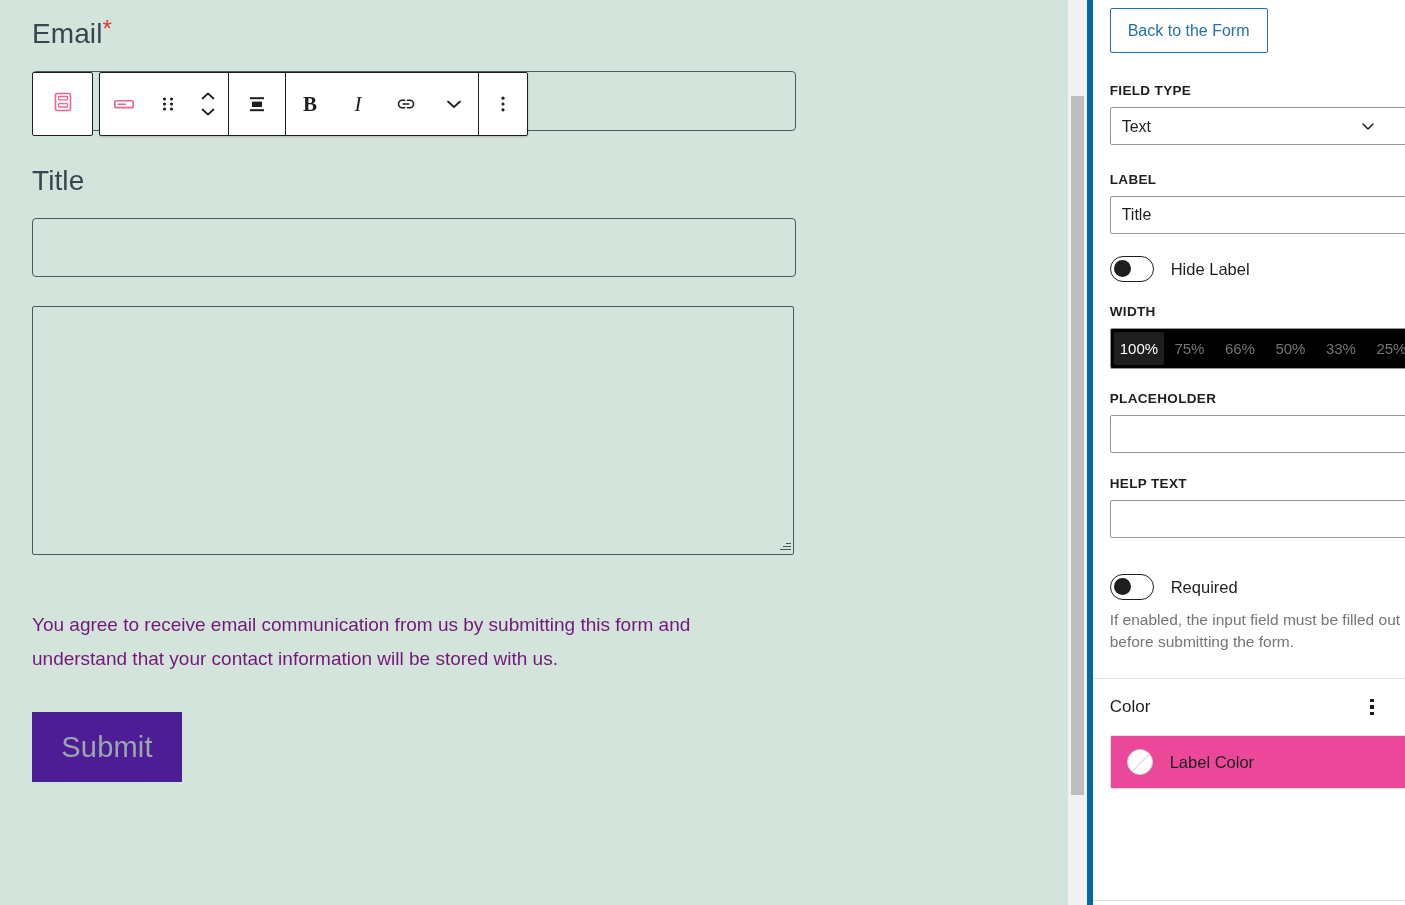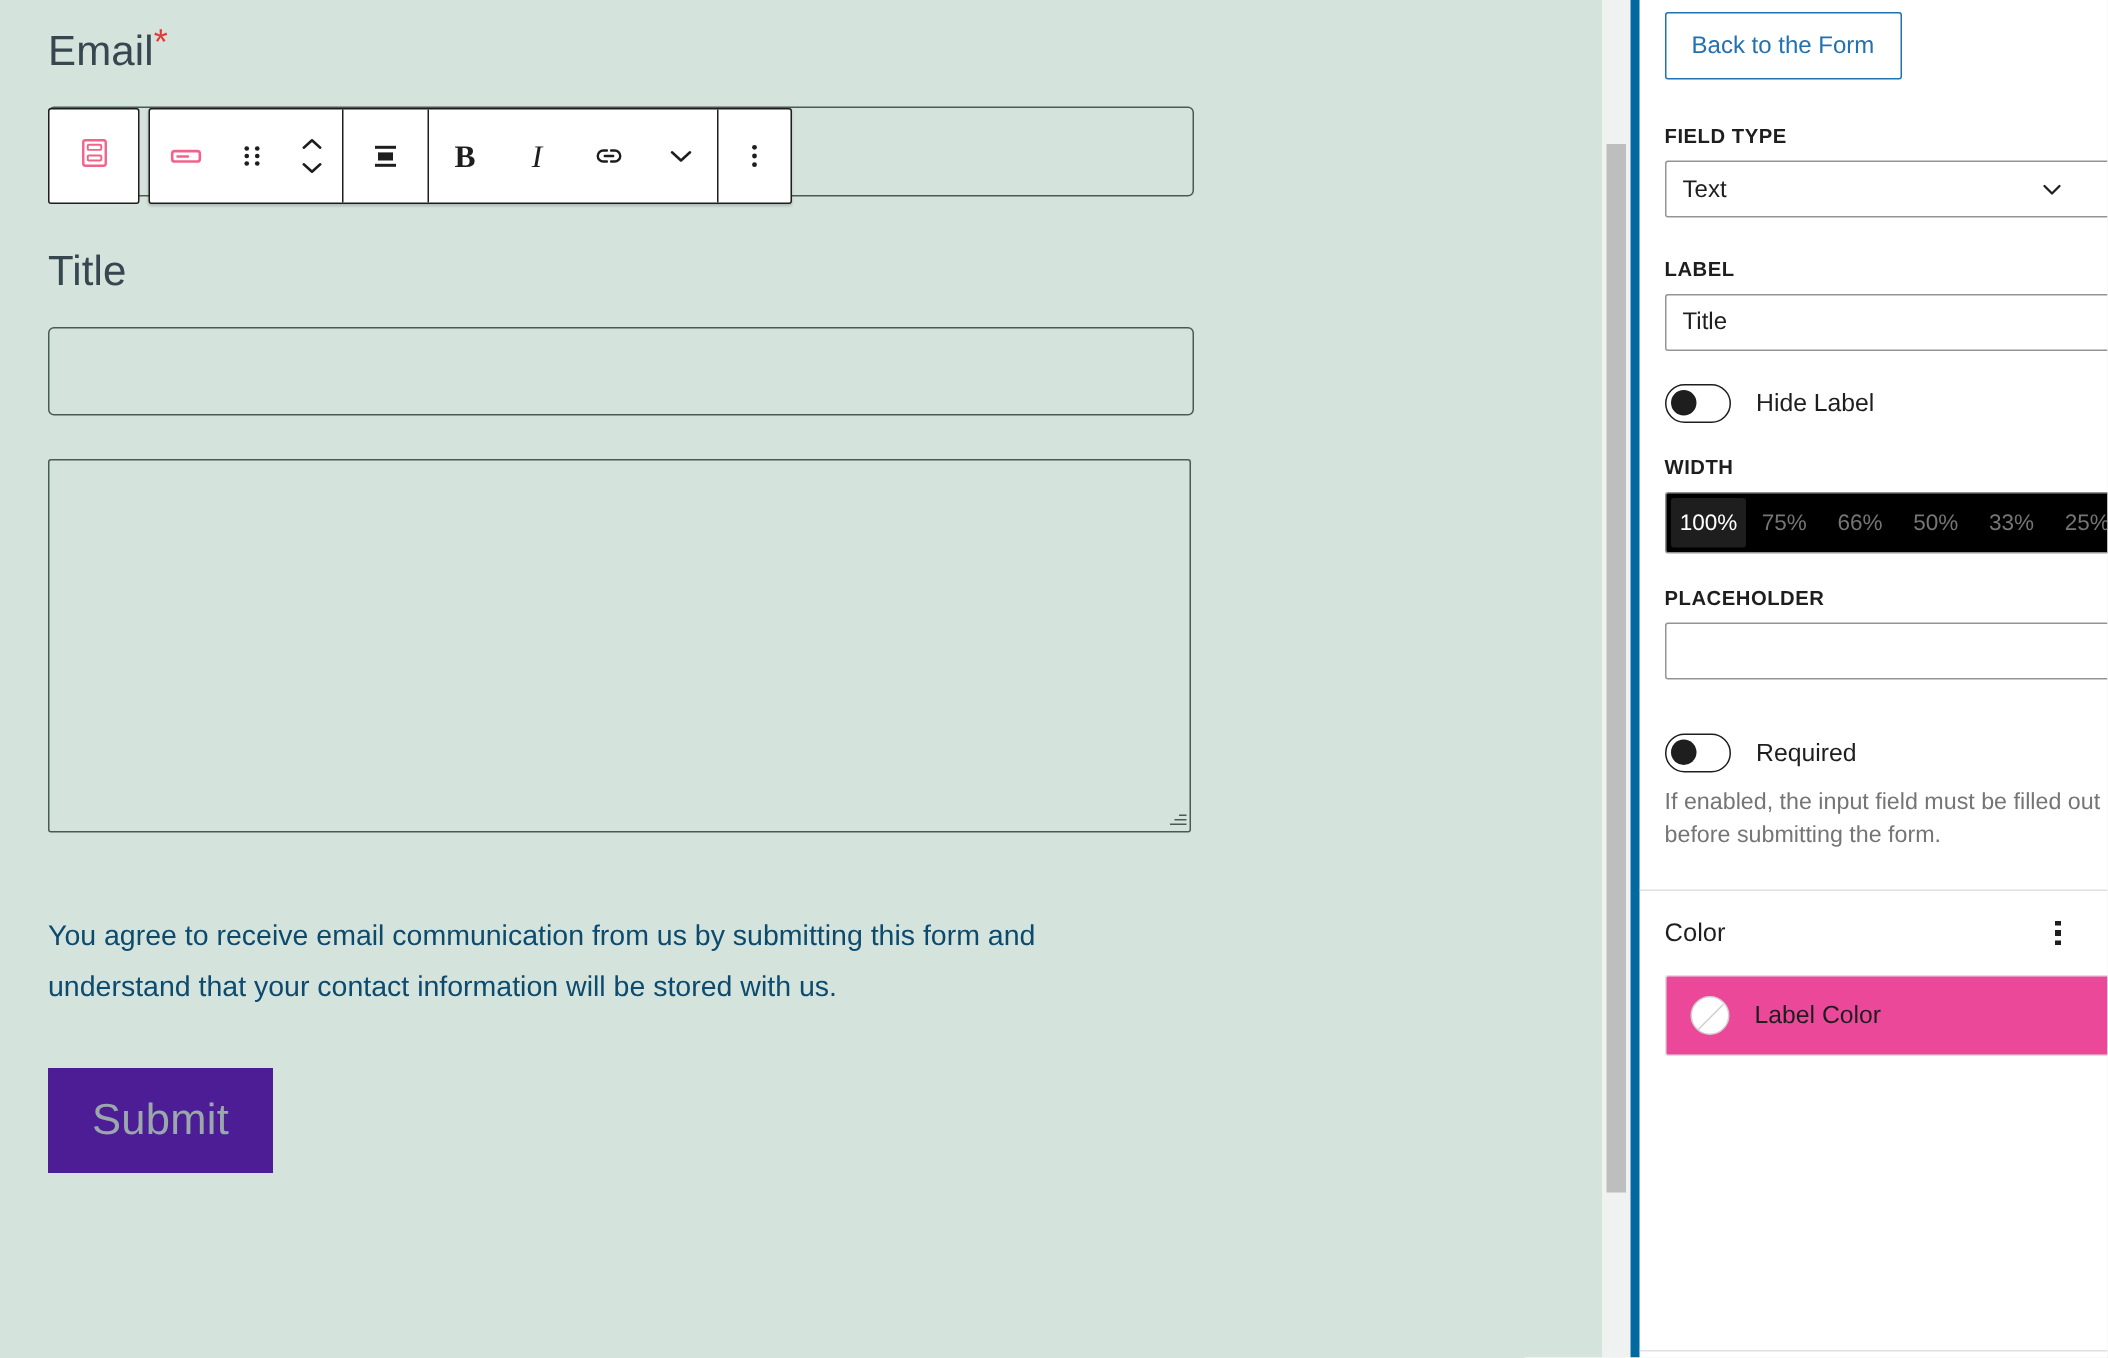--- a/index.html
+++ b/index.html
@@ -138,21 +138,21 @@
     position: absolute; right: 0; display: block;
     height: 1px; background: #4a5a56; transform-origin: right bottom;
   }
 
   
   .consent {
     margin-top: 53px;
     width: 740px;
     font-size: 19px;
     line-height: 34px;
-    color: #0c4a6e;
+    color: #701a75;
   }
 
   
   .submit-btn {
     margin-top: 36px;
     width: 150px;
     height: 70px;
     background: #4c1d95;
     color: #9aa7ab;
     border: none;
@@ -516,20 +516,24 @@
         <button class="width-opt">33%</button>
         <button class="width-opt">25%</button>
       </div>
     </div>
 
     <div class="sb-section" style="margin-top:22px;">
       <span class="sb-label">PLACEHOLDER</span>
       <input class="sb-text" type="text" placeholder="" style="">
     </div>
 
+    <div class="sb-section" style="margin-top:23px;">
+      <span class="sb-label">HELP TEXT</span>
+      <input class="sb-text" type="text" placeholder="" style="">
+    </div>
 
     <div class="sb-section toggle-row" style="margin-top:36px;">
       <span class="toggle">
           <span class="knob"></span>
         </span>
       <span class="toggle-label">Required</span>
     </div>
     <div class="sb-section">
       <p class="help-note">If enabled, the input field must be filled out before submitting the form.</p>
     </div>

